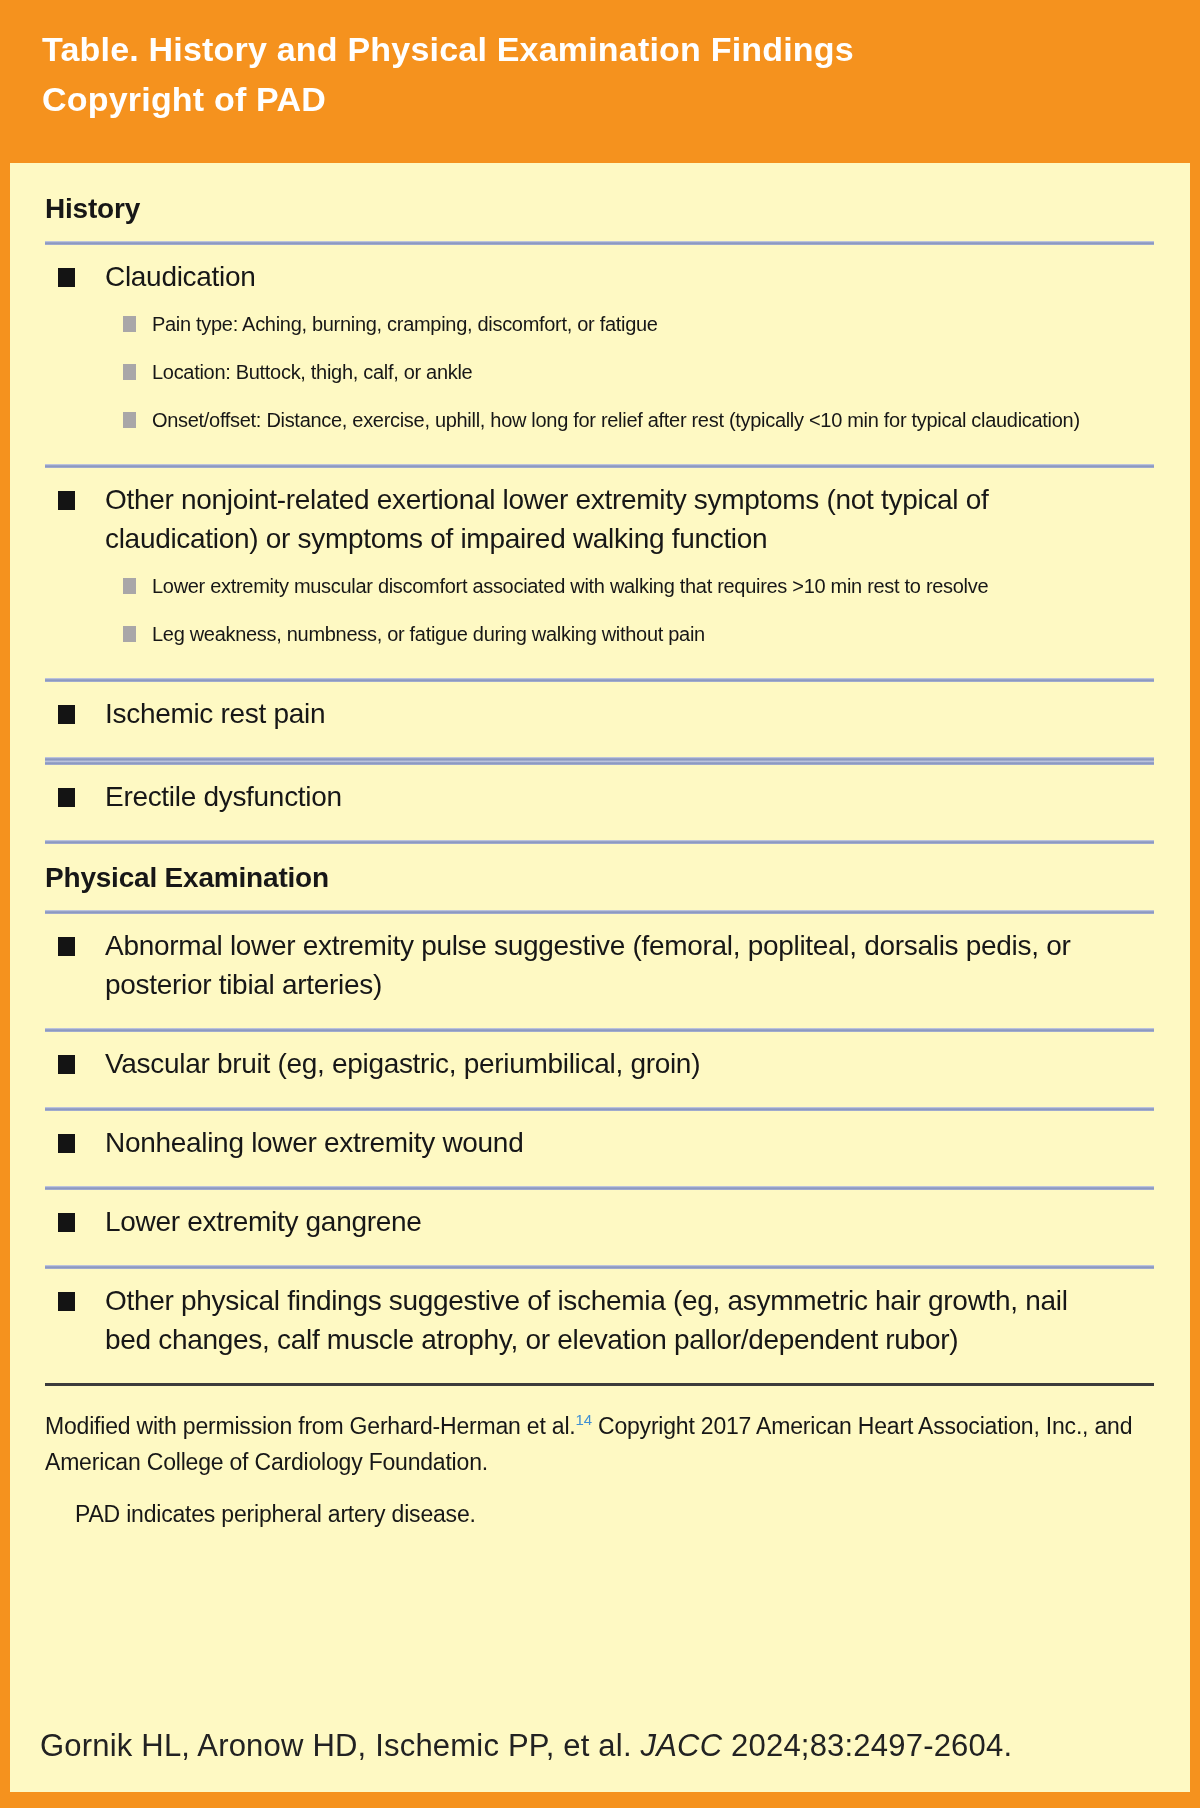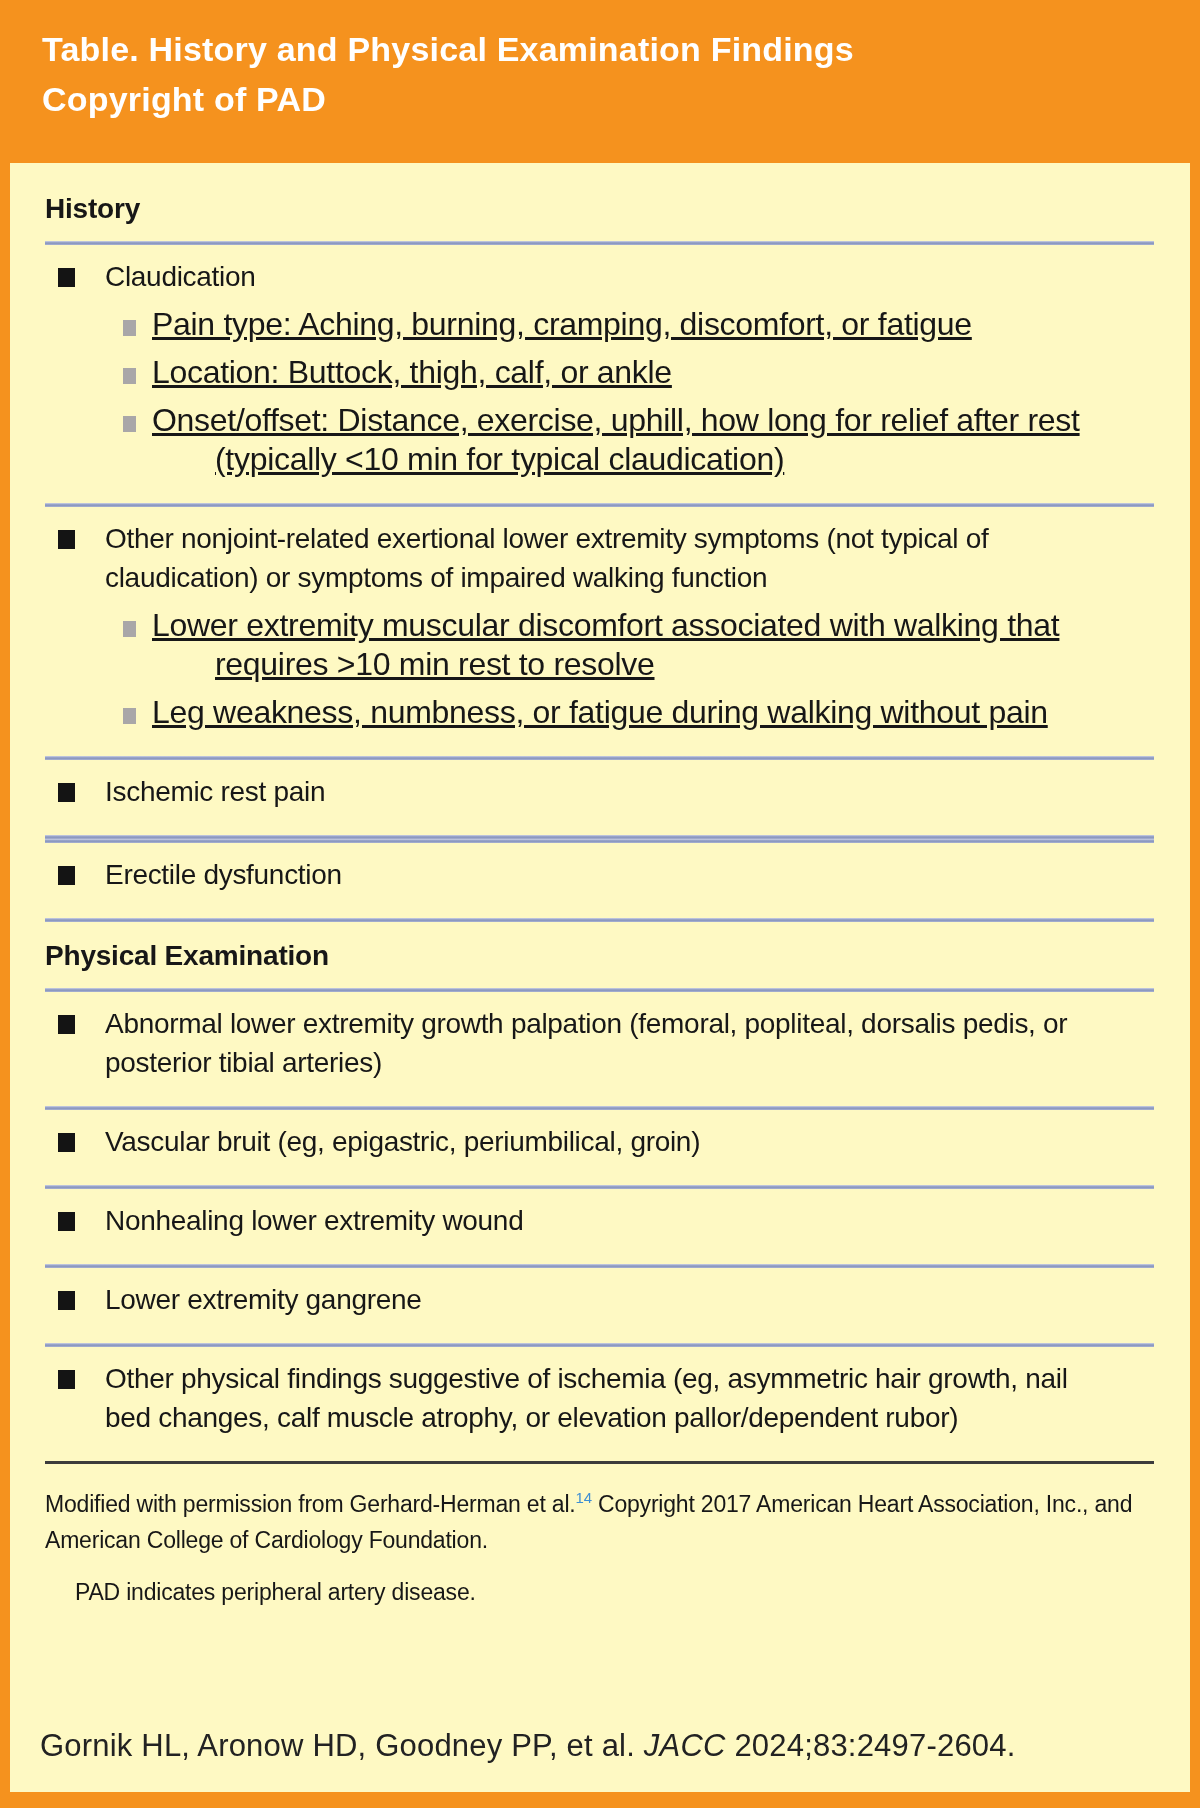--- a/index.html
+++ b/index.html
@@ -65,27 +65,26 @@
     letter-spacing:-0.3px;
   }
   .main{
     font-size:28px;
     line-height:39px;
     padding-left:60px;
     text-indent:-47px;
     max-width:985px;
   }
   .sub{
-    font-size:32px;
+    font-size:20px;
     line-height:39px;
     padding-left:170px;
     text-indent:-92px;
     margin-top:9px;
     max-width:1045px;
-    text-decoration:underline;
   }
   .sq{
     display:inline-block;
     width:17px;height:19px;
     background:var(--bullet);
     margin-right:30px;
     vertical-align:baseline;
     position:relative;top:1px;
   }
   .sub-sq{
@@ -161,21 +160,21 @@
 
     <div class="item">
       <div class="main"><span class="sq"></span><span>Erectile dysfunction</span></div>
     </div>
     <div class="rule"></div>
 
     <div class="sec-heading">Physical Examination</div>
     <div class="rule"></div>
 
     <div class="item">
-      <div class="main"><span class="sq"></span><span>Abnormal lower extremity growth palpation (femoral, popliteal, dorsalis pedis, or posterior tibial arteries)</span></div>
+      <div class="main"><span class="sq"></span><span>Abnormal lower extremity pulse suggestive (femoral, popliteal, dorsalis pedis, or posterior tibial arteries)</span></div>
     </div>
     <div class="rule"></div>
 
     <div class="item">
       <div class="main"><span class="sq"></span><span>Vascular bruit (eg, epigastric, periumbilical, groin)</span></div>
     </div>
     <div class="rule"></div>
 
     <div class="item">
       <div class="main"><span class="sq"></span><span>Nonhealing lower extremity wound</span></div>
@@ -189,16 +188,16 @@
 
     <div class="item">
       <div class="main"><span class="sq"></span><span>Other physical findings suggestive of ischemia (eg, asymmetric hair growth, nail bed changes, calf muscle atrophy, or elevation pallor/dependent rubor)</span></div>
     </div>
     <div class="rule dark"></div>
 
     <p class="footnote"><span>Modified with permission from Gerhard-Herman et al.</span><sup>14</sup><span> Copyright 2017 American Heart Association, Inc., and American College of Cardiology Foundation.</span></p>
 
     <p class="abbrev">PAD indicates peripheral artery disease.</p>
 
-    <div class="citation"><span>Gornik HL, Aronow HD, Goodney PP, et al. </span><em>JACC</em><span> 2024;83:2497-2604.</span></div>
+    <div class="citation"><span>Gornik HL, Aronow HD, Ischemic PP, et al. </span><em>JACC</em><span> 2024;83:2497-2604.</span></div>
 
   </div>
 </div>
 
 </body></html>

